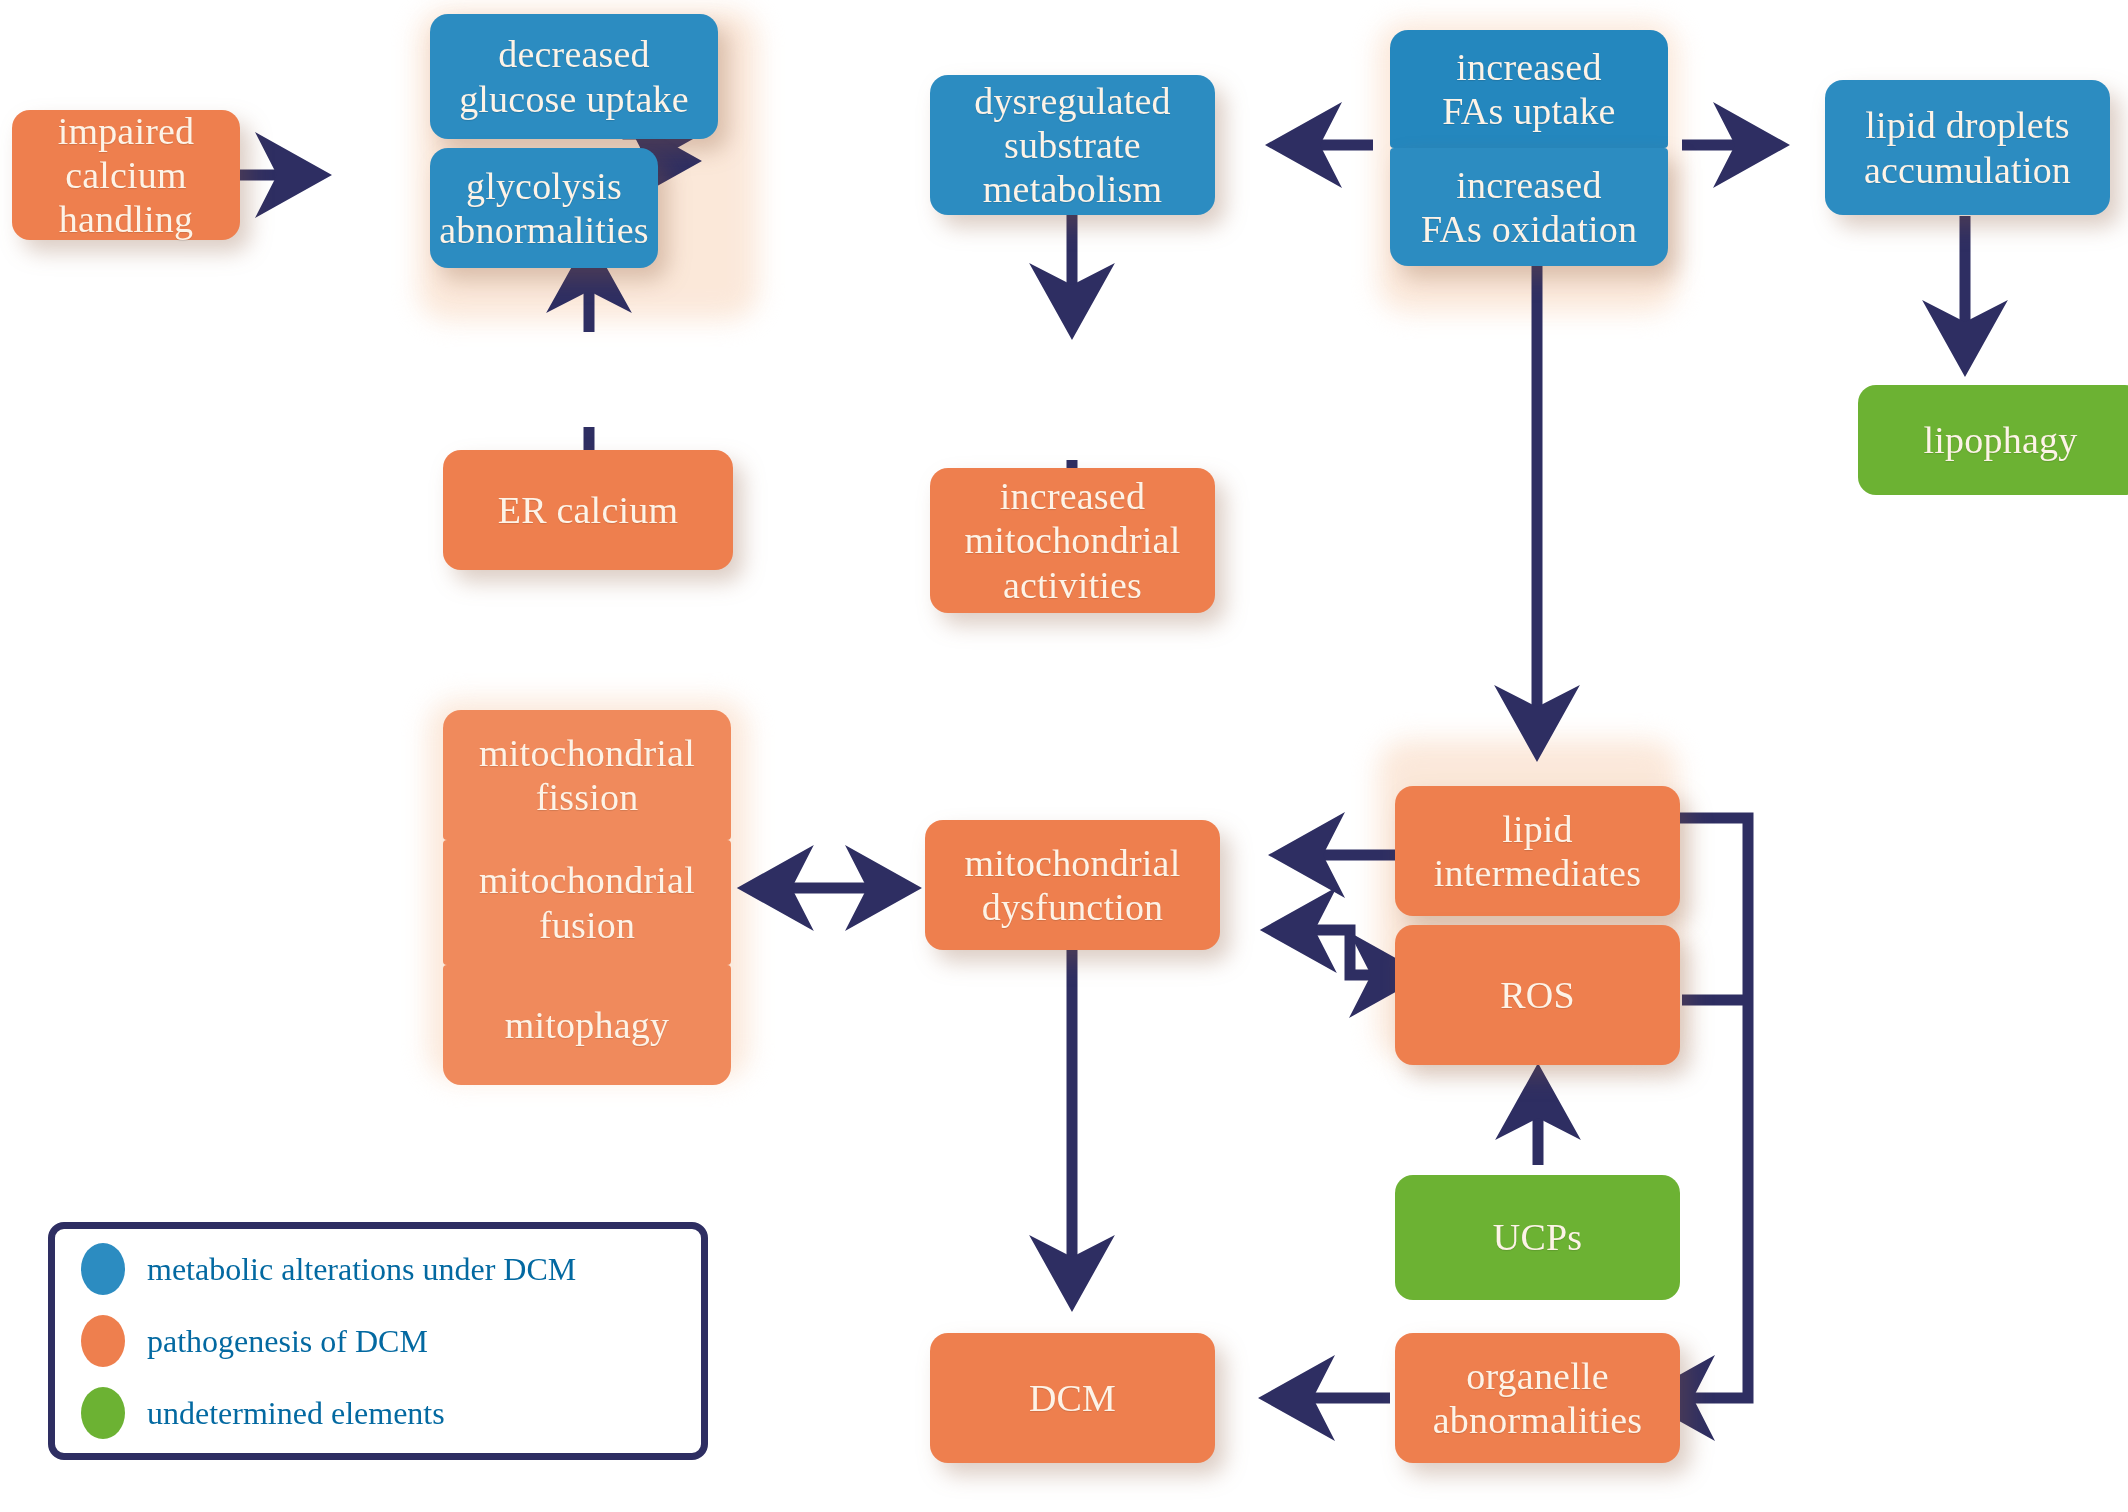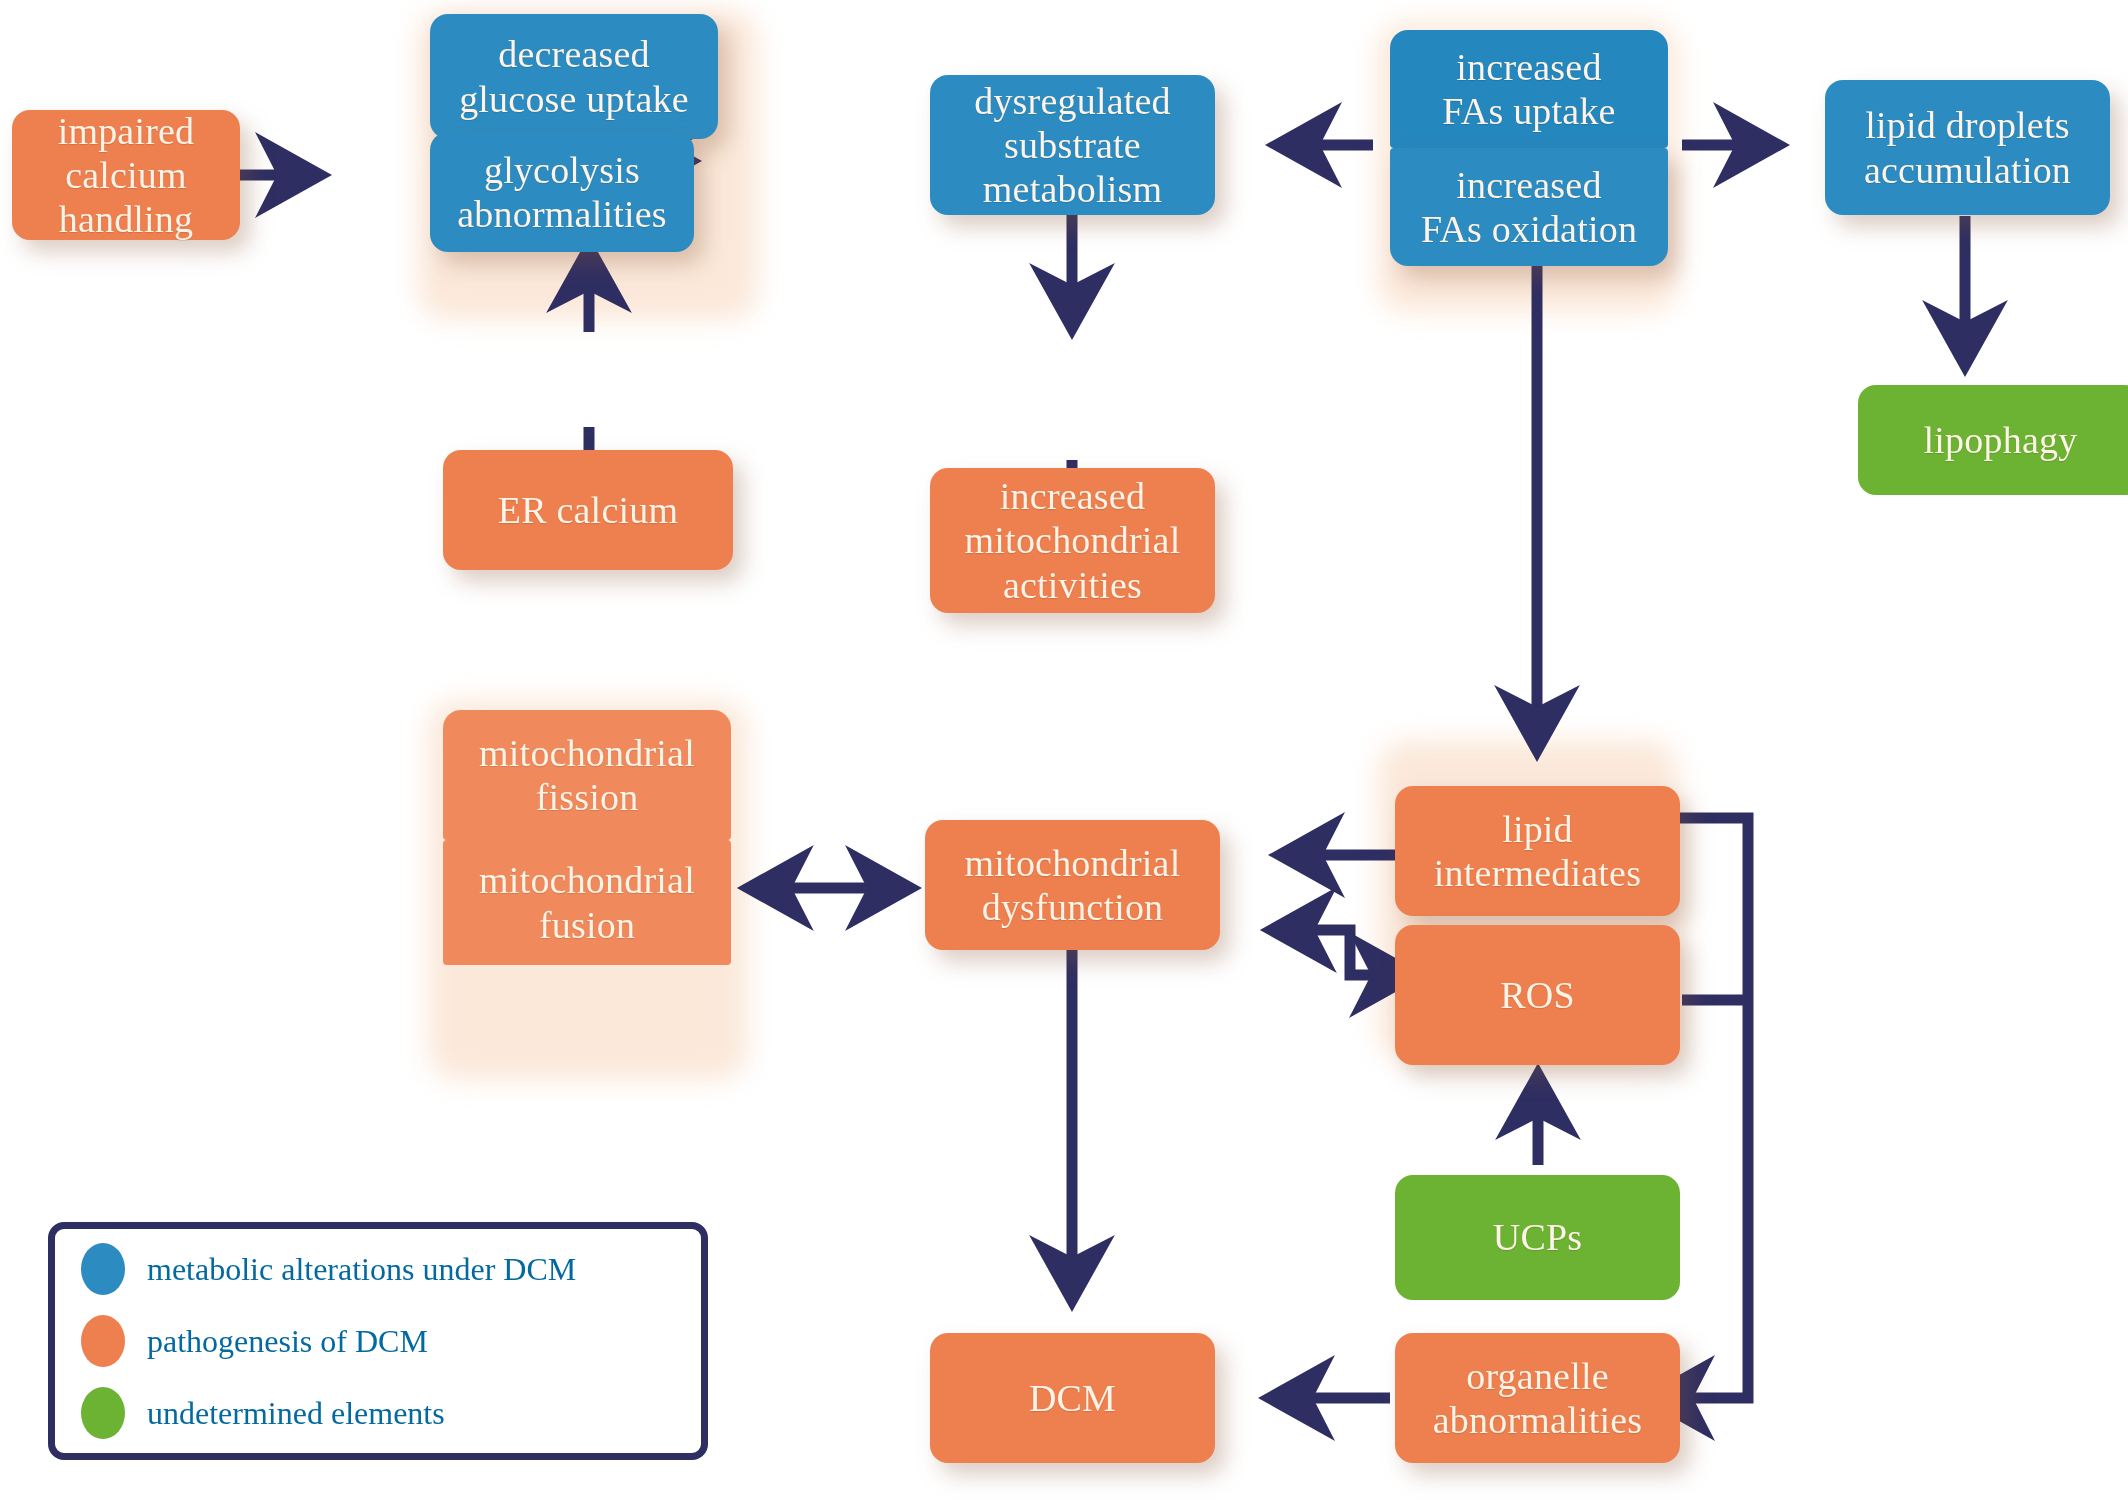--- a/index.html
+++ b/index.html
@@ -154,21 +154,21 @@
     <span>impaired
 calcium
 handling</span>
   </div>
 
   <div class="node blue" style="left:430px; top:14px; width:288px; height:125px; font-size:38px;">
     <span>decreased
 glucose uptake</span>
   </div>
 
-  <div class="node blue" style="left:430px; top:132px; width:264px; height:120px; font-size:38px;">
+  <div class="node blue" style="left:430px; top:148px; width:228px; height:120px; font-size:38px;">
     <span>glycolysis
 abnormalities</span>
   </div>
 
   <div class="node blue" style="left:930px; top:75px; width:285px; height:140px; font-size:38px;">
     <span>dysregulated
 substrate
 metabolism</span>
   </div>
 
@@ -204,20 +204,23 @@
   <div class="node orange-l" style="left:443px; top:710px; width:288px; height:130px; font-size:38px; border-radius:18px 18px 4px 4px; filter:none;">
     <span>mitochondrial
 fission</span>
   </div>
 
   <div class="node orange-l" style="left:443px; top:840px; width:288px; height:125px; font-size:38px; border-radius:4px; filter:none;">
     <span>mitochondrial
 fusion</span>
   </div>
 
+  <div class="node orange-l" style="left:443px; top:965px; width:288px; height:120px; font-size:38px; border-radius:4px 4px 18px 18px; filter:none;">
+    <span>mitophagy</span>
+  </div>
 
   <div class="node orange" style="left:925px; top:820px; width:295px; height:130px; font-size:38px;">
     <span>mitochondrial
 dysfunction</span>
   </div>
 
   <div class="node orange" style="left:1395px; top:750px; width:285px; height:130px; font-size:38px;margin-top:36px;">
     <span>lipid
 intermediates</span>
   </div>

